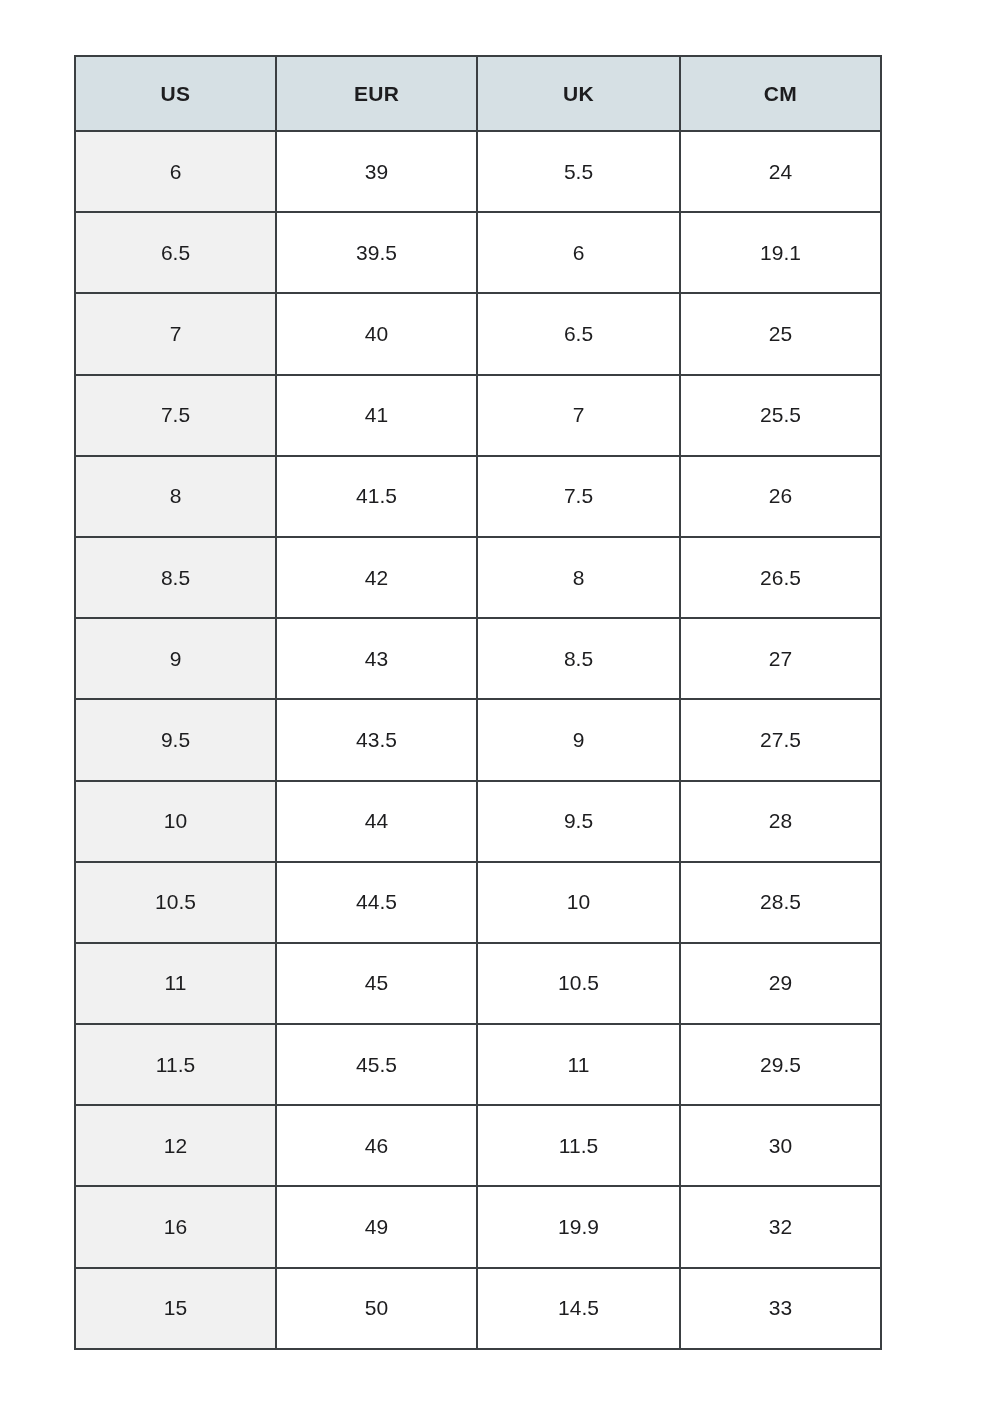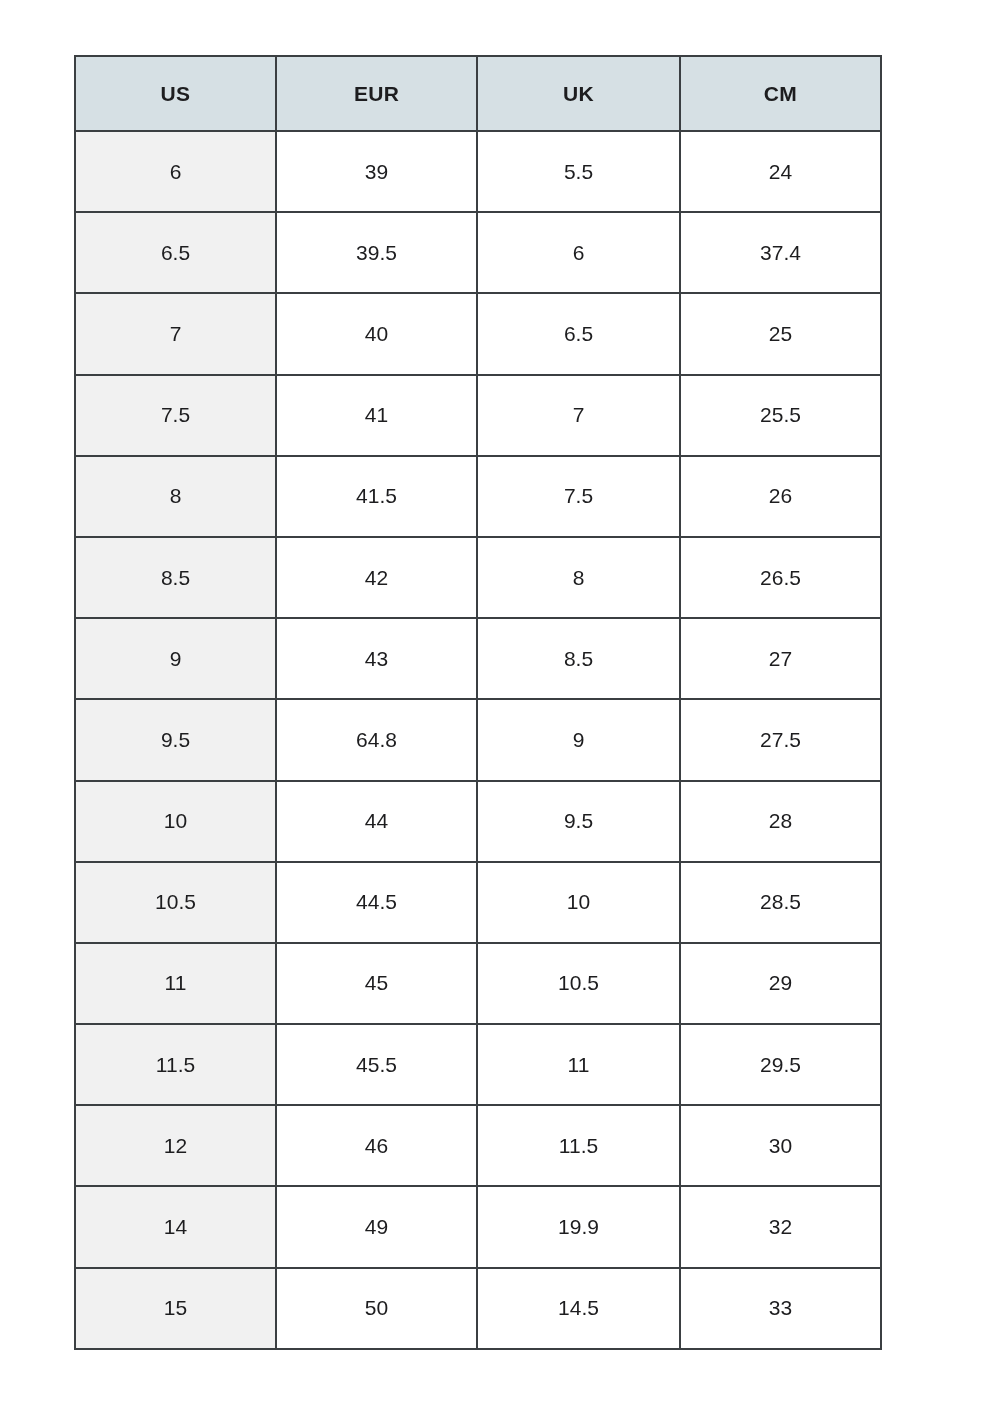--- a/index.html
+++ b/index.html
@@ -98,21 +98,21 @@
           <tr>
             <td class="col-us">6</td>
             <td class="col-eur">39</td>
             <td class="col-uk">5.5</td>
             <td class="col-cm">24</td>
           </tr>
           <tr>
             <td class="col-us">6.5</td>
             <td class="col-eur">39.5</td>
             <td class="col-uk">6</td>
-            <td class="col-cm">37.4</td>
+            <td class="col-cm">19.1</td>
           </tr>
           <tr>
             <td class="col-us">7</td>
             <td class="col-eur">40</td>
             <td class="col-uk">6.5</td>
             <td class="col-cm">25</td>
           </tr>
           <tr>
             <td class="col-us">7.5</td>
             <td class="col-eur">41</td>
@@ -132,21 +132,21 @@
             <td class="col-cm">26.5</td>
           </tr>
           <tr>
             <td class="col-us">9</td>
             <td class="col-eur">43</td>
             <td class="col-uk">8.5</td>
             <td class="col-cm">27</td>
           </tr>
           <tr>
             <td class="col-us">9.5</td>
-            <td class="col-eur">64.8</td>
+            <td class="col-eur">43.5</td>
             <td class="col-uk">9</td>
             <td class="col-cm">27.5</td>
           </tr>
           <tr>
             <td class="col-us">10</td>
             <td class="col-eur">44</td>
             <td class="col-uk">9.5</td>
             <td class="col-cm">28</td>
           </tr>
           <tr>
@@ -167,21 +167,21 @@
             <td class="col-uk">11</td>
             <td class="col-cm">29.5</td>
           </tr>
           <tr>
             <td class="col-us">12</td>
             <td class="col-eur">46</td>
             <td class="col-uk">11.5</td>
             <td class="col-cm">30</td>
           </tr>
           <tr>
-            <td class="col-us">14</td>
+            <td class="col-us">16</td>
             <td class="col-eur">49</td>
             <td class="col-uk">19.9</td>
             <td class="col-cm">32</td>
           </tr>
           <tr>
             <td class="col-us">15</td>
             <td class="col-eur">50</td>
             <td class="col-uk">14.5</td>
             <td class="col-cm">33</td>
           </tr>

